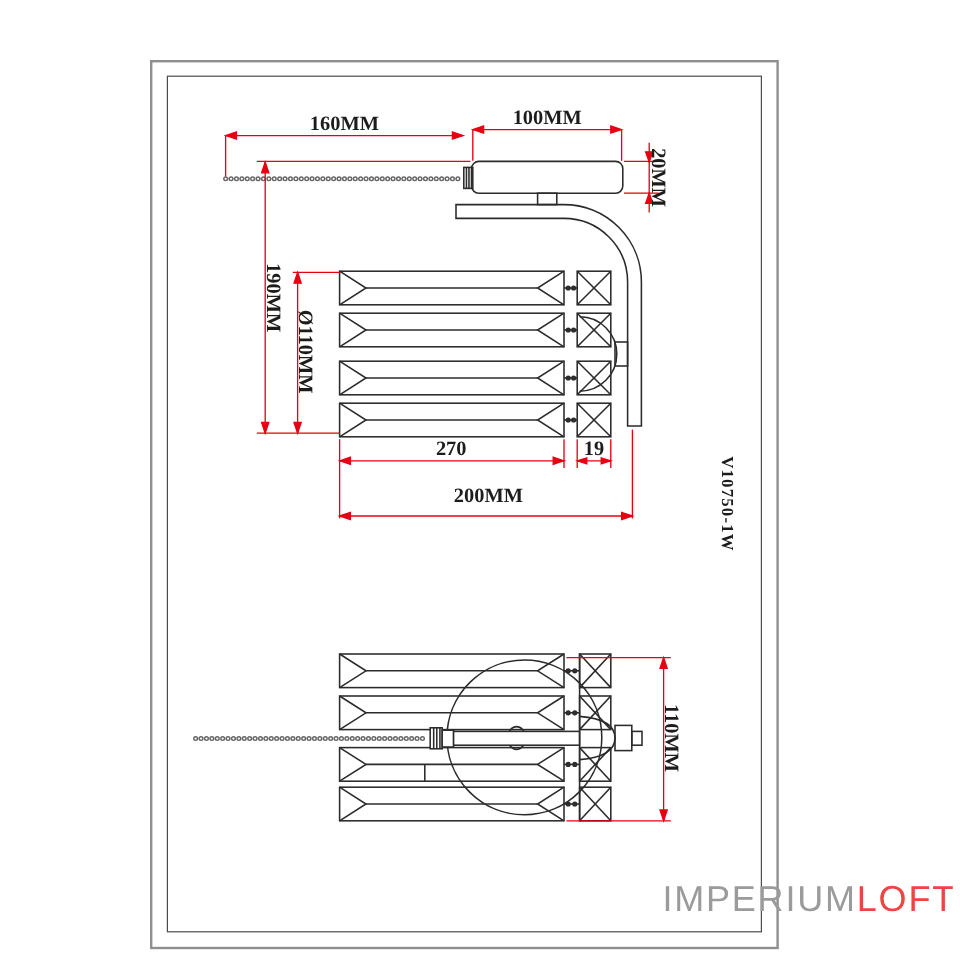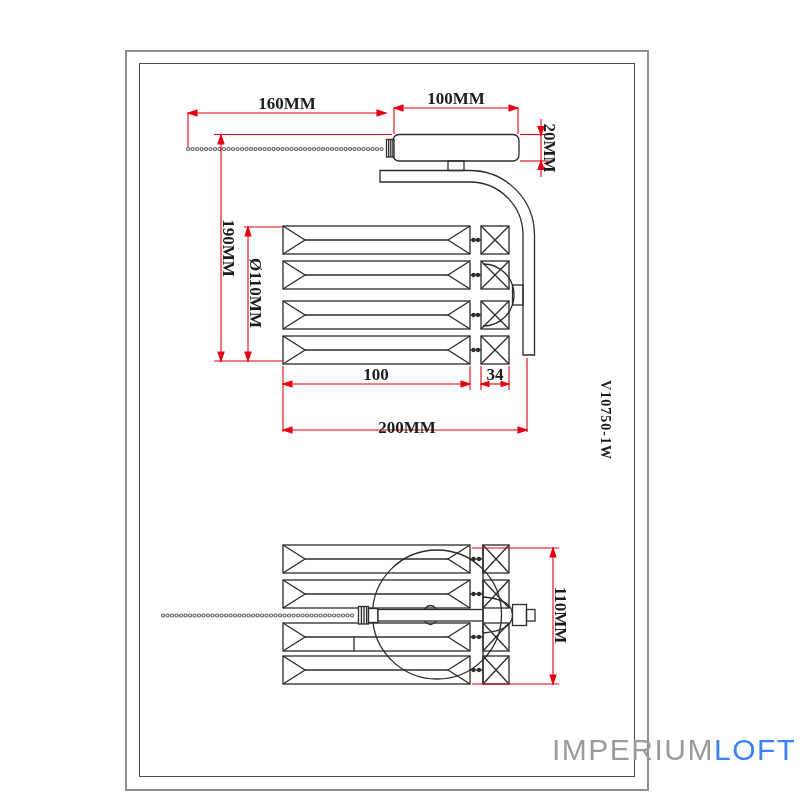--- a/index.html
+++ b/index.html
@@ -10,21 +10,21 @@
   #frame-inner{left:139px;top:63px;width:494px;height:712px;border:1px solid #4c4c4c;}
   svg.lineart{position:absolute;left:0;top:0;}
   .dim{position:absolute;white-space:nowrap;color:#1c1c1c;
        font-family:"Liberation Serif",serif;font-weight:bold;font-size:17px;
        transform:translate(-50%,-50%);line-height:1;}
   .dim.vert{transform:translate(-50%,-50%) rotate(90deg);}
   .model{font-size:14px;letter-spacing:1px;}
   #logo{position:absolute;left:536px;top:733px;font-size:30px;letter-spacing:1.5px;
         font-weight:400;white-space:nowrap;}
   #logo .gray{color:#9b9b9b;margin-left:16px;}
-  #logo .pink{color:#3b82f6;}
+  #logo .pink{color:#ef4444;}
 </style>
 </head>
 <body>
 
 <div id="stage">
 
   <div class="frame" id="frame-outer"></div>
   <div class="frame" id="frame-inner"></div>
 
   <svg class="lineart" width="800" height="800" viewBox="0 0 800 800">
@@ -231,23 +231,23 @@
       <polygon points="553,548 550,557 556,557"></polygon>
         <polygon points="553,684 550,675 556,675"></polygon>
     </g>
   </svg>
 
   <div class="dim" style="left:287px;top:103px;">160MM</div>
   <div class="dim" style="left:456px;top:98px;font-family:Liberation Serif, serif;">100MM</div>
   <div class="dim vert" style="left:549px;top:148px;">20MM</div>
   <div class="dim vert" style="left:228px;top:248px;">190MM</div>
   <div class="dim vert" style="left:255px;top:293px;">Ø110MM</div>
-  <div class="dim" style="left:376px;top:374px;">100</div>
-  <div class="dim" style="left:495px;top:374px;">34</div>
-  <div class="dim" style="left:407px;top:427px;">200MM</div>
+  <div class="dim" style="left:376px;top:374px;">270</div>
+  <div class="dim" style="left:495px;top:374px;">19</div>
+  <div class="dim" style="left:407px;top:413px;">200MM</div>
   <div class="dim vert" style="left:560px;top:615px;">110MM</div>
   <div class="dim vert model" style="left:605px;top:420px;">V10750-1W</div>
 
   <div id="logo">
     <span class="gray">IMPERIUM</span><span class="pink">LOFT</span>
   </div>
 
 </div>
 
 </body></html>

